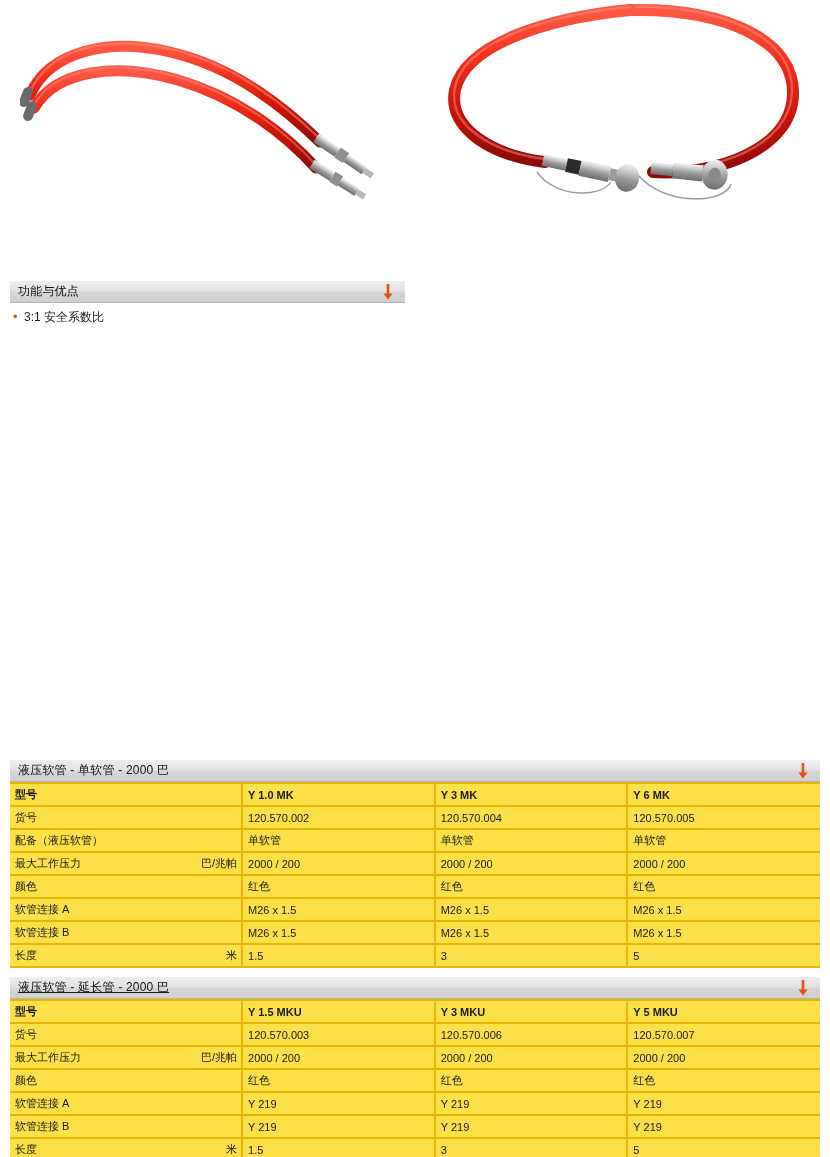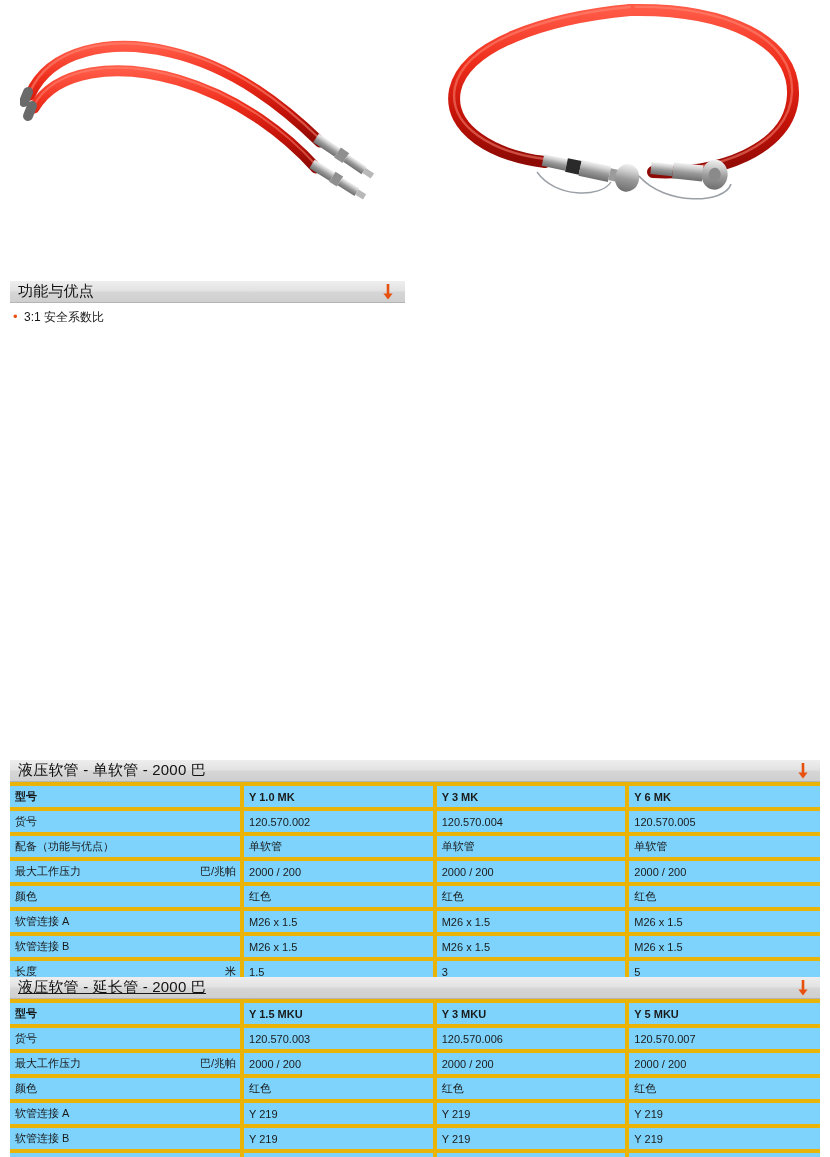--- a/index.html
+++ b/index.html
@@ -40,21 +40,21 @@
   
   .bar {
     position: absolute;
     background: linear-gradient(to bottom, #eeeeee 0%, #e2e2e2 48%, #d6d6d6 52%, #cfcfcf 100%);
     border-bottom: 1px solid #b4b4b4;
     display: flex;
     align-items: center;
     box-sizing: border-box;
   }
   .bar .bar-title {
-    font-size: 15px;
+    font-size: 12px;
     font-weight: normal;
     color: #111;
     padding-left: 8px;
     letter-spacing: .2px;
     flex: 1 1 auto;
     white-space: nowrap;
   }
   .arrow-icon {
     width: 22px;
     height: 22px;
@@ -95,26 +95,26 @@
 
   
   .spec-table {
     position: absolute;
     width: 810px;
     border-collapse: collapse;
     font-size: 11px;
     table-layout: fixed;
   }
   .spec-table td {
-    border: 4px solid #eab308;
+    border: 2px solid #eab308;
     padding: 3px 5px;
     height: 15px;
     vertical-align: middle;
     color: #1a1a1a;
-    background: #7dd3fc;
+    background: #fde047;
   }
   .spec-table tr.hdr td {
     font-weight: bold;
   }
   .spec-table td.label {
     border-left: none;
     position: relative;
     padding-right: 4px;
   }
   .spec-table td.label .lbl-wrap {
@@ -257,21 +257,21 @@
               <span class="unit"></span>
             </span>
         </td>
         <td class="val">120.570.002</td>
         <td class="val">120.570.004</td>
         <td class="val last">120.570.005</td>
       </tr>
       <tr>
         <td class="label">
           <span class="lbl-wrap">
-              <span>配备（功能与优点）</span>
+              <span>配备（液压软管）</span>
               <span class="unit"></span>
             </span>
         </td>
         <td class="val">单软管</td>
         <td class="val">单软管</td>
         <td class="val last">单软管</td>
       </tr>
       <tr>
         <td class="label">
           <span class="lbl-wrap">

